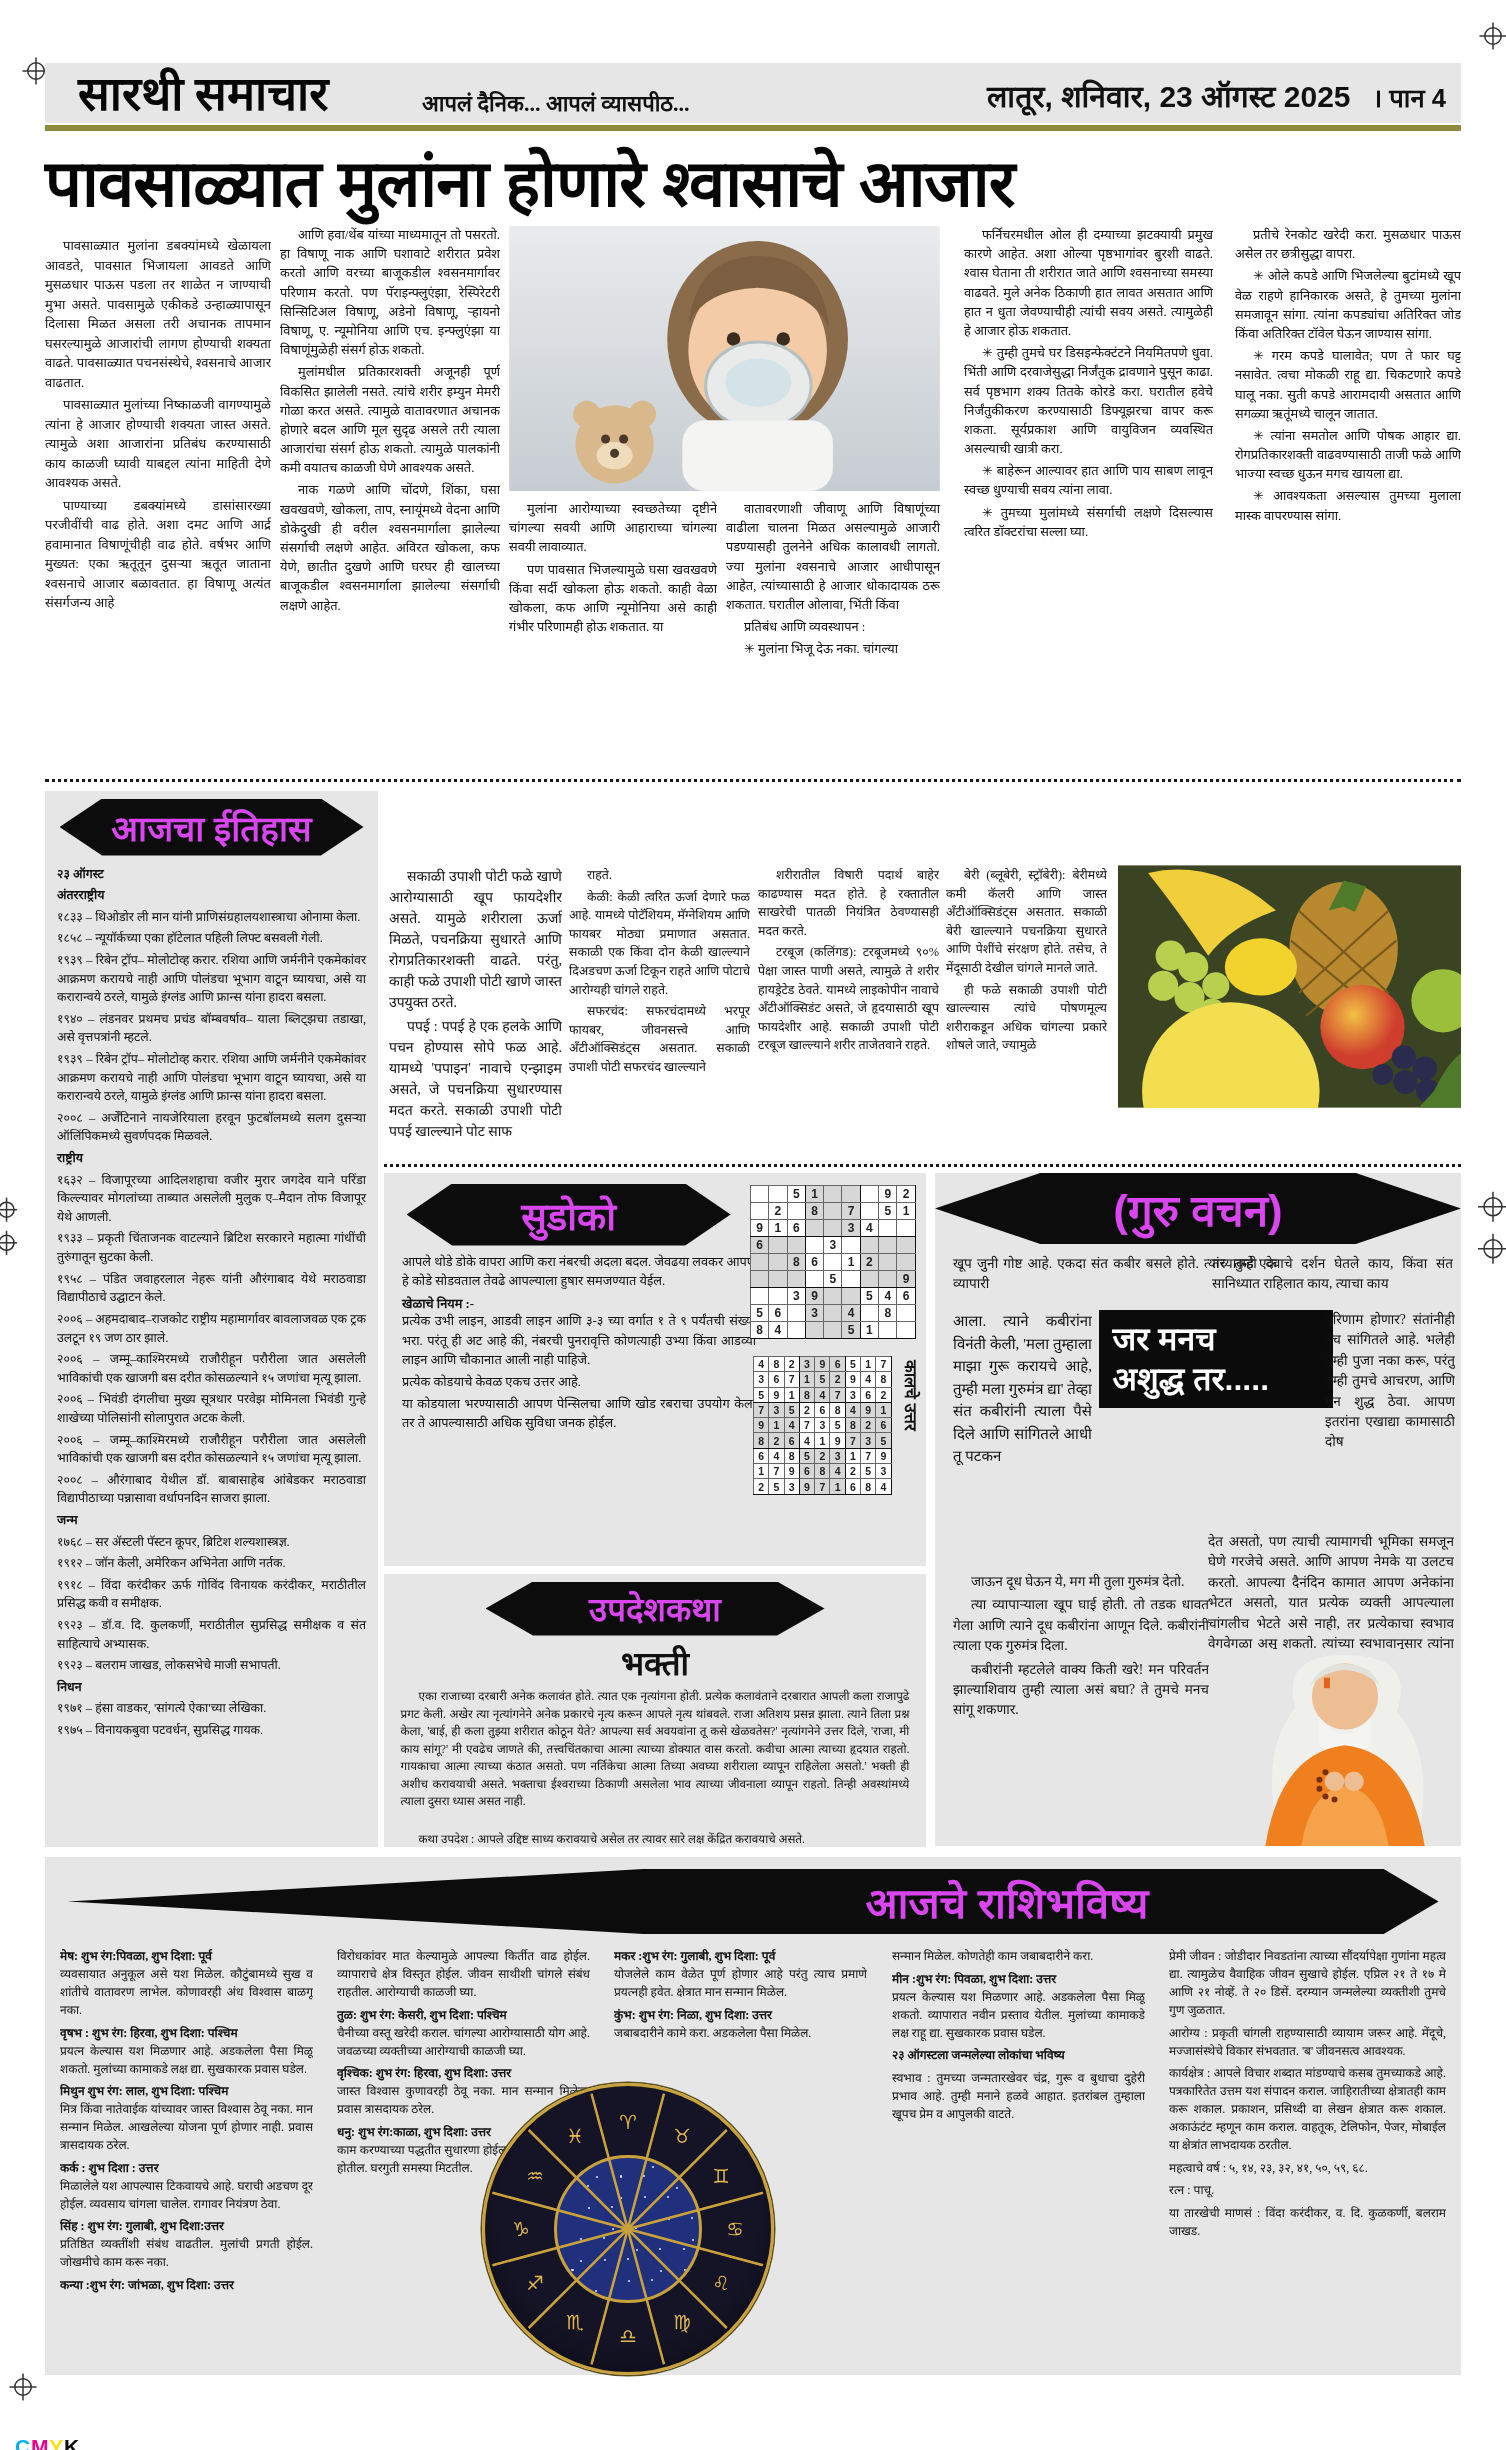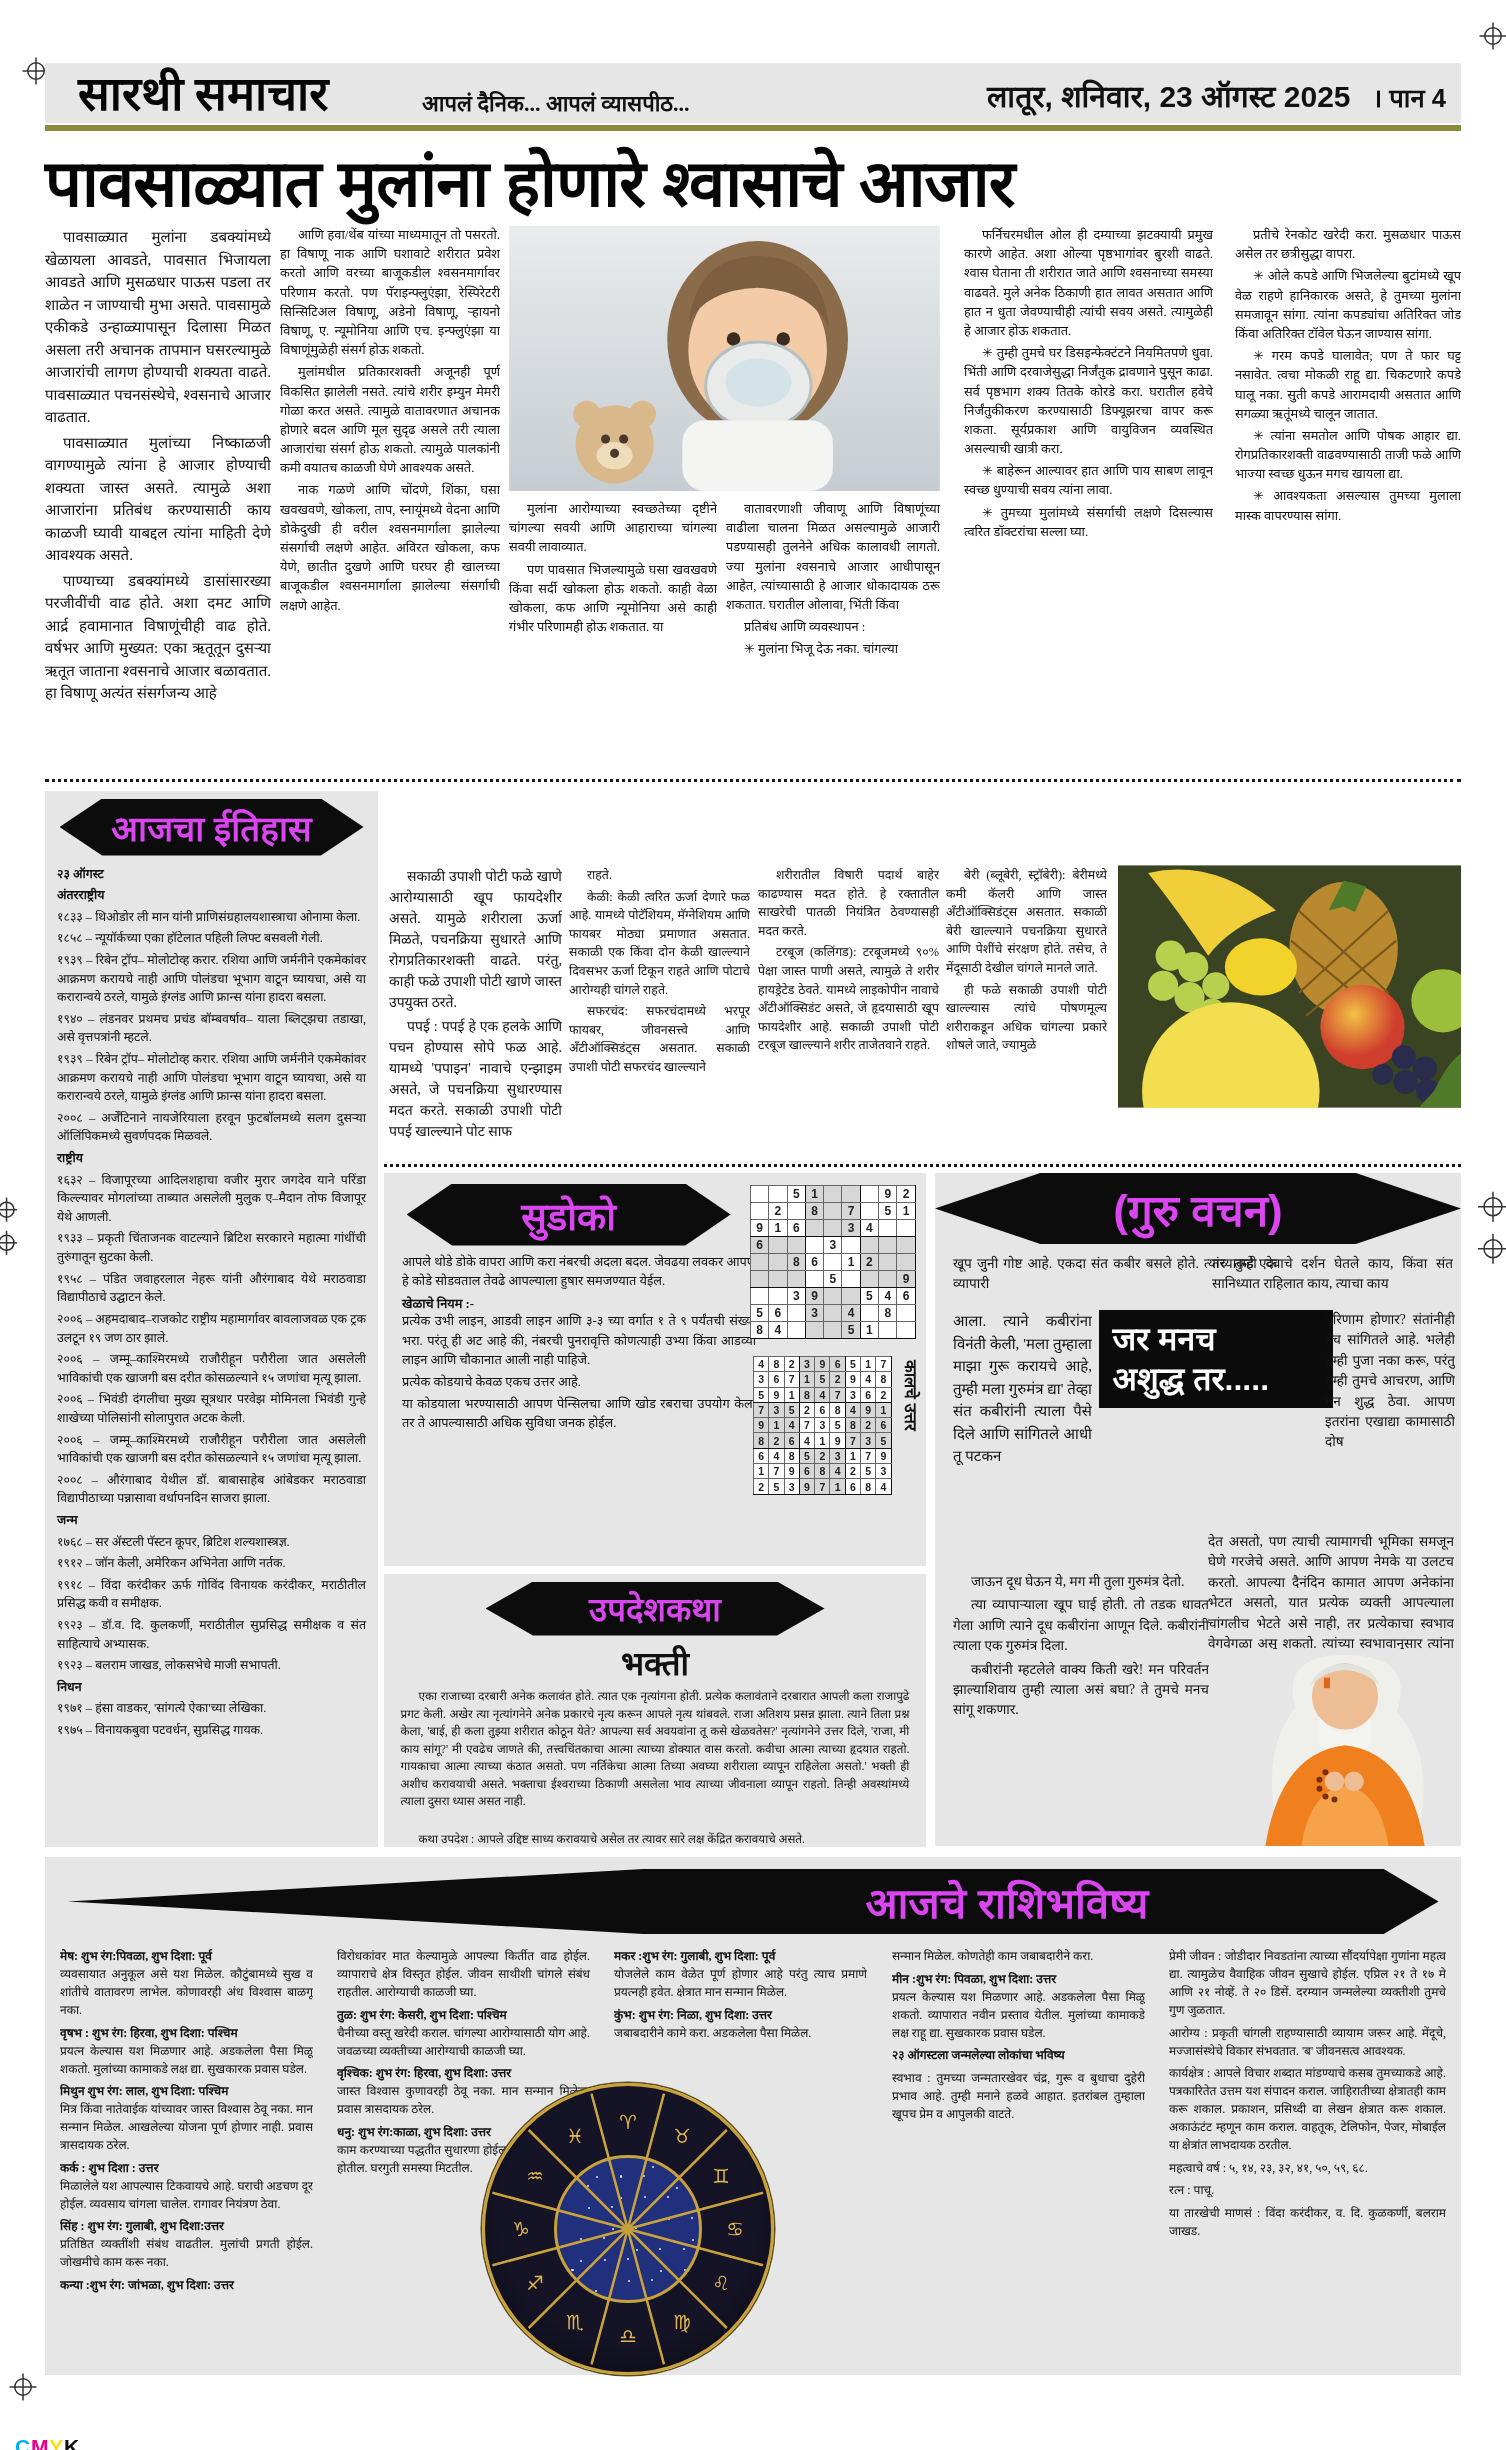--- a/index.html
+++ b/index.html
@@ -68,21 +68,21 @@
   <div class="abs" style="left:78px;top:60px;font-family:'Liberation Serif',serif;font-weight:900;font-size:47px;color:#050505">सारथी समाचार</div>
   <div class="abs" style="left:422px;top:87px;font-weight:700;font-size:22px">आपलं दैनिक... आपलं व्यासपीठ...</div>
   <div class="abs" style="left:851px;top:75px;width:595px;text-align:right;font-family:'Liberation Sans',sans-serif;font-weight:700;font-size:30px">
     <span>लातूर, शनिवार, 23 ऑगस्ट 2025</span>
     <span style="font-size:25.6px;margin-left:13.6px">। पान 4</span>
   </div>
 
   <div class="abs rule-gold" style="left:45px;top:125px;width:1416px;height:6px"></div>
   <div class="abs headline" style="left:45px;top:137px;width:1416px;font-size:65px;white-space:nowrap">पावसाळ्यात मुलांना होणारे श्वासाचे आजार</div>
 
-  <div class="abs jtext" style="left:45px;top:226px;width:226px;height:544px;font-size:15px">
+  <div class="abs jtext" style="left:45px;top:236px;width:226px;height:544px;font-size:13px">
       <p>पावसाळ्यात मुलांना डबक्यांमध्ये खेळायला आवडते, पावसात भिजायला आवडते आणि मुसळधार पाऊस पडला तर शाळेत न जाण्याची मुभा असते. पावसामुळे एकीकडे उन्हाळ्यापासून दिलासा मिळत असला तरी अचानक तापमान घसरल्यामुळे आजारांची लागण होण्याची शक्यता वाढते. पावसाळ्यात पचनसंस्थेचे, श्वसनाचे आजार वाढतात.</p>
       <p>पावसाळ्यात मुलांच्या निष्काळजी वागण्यामुळे त्यांना हे आजार होण्याची शक्यता जास्त असते. त्यामुळे अशा आजारांना प्रतिबंध करण्यासाठी काय काळजी घ्यावी याबद्दल त्यांना माहिती देणे आवश्यक असते.</p>
       <p>पाण्याच्या डबक्यांमध्ये डासांसारख्या परजीवींची वाढ होते. अशा दमट आणि आर्द्र हवामानात विषाणूंचीही वाढ होते. वर्षभर आणि मुख्यत: एका ऋतूतून दुसऱ्या ऋतूत जाताना श्वसनाचे आजार बळावतात. हा विषाणू अत्यंत संसर्गजन्य आहे</p>
     </div>
   <div class="abs jtext" style="left:280px;top:226px;width:220px;height:544px;font-size:12.8px">
       <p>आणि हवा/थेंब यांच्या माध्यमातून तो पसरतो. हा विषाणू नाक आणि घशावाटे शरीरात प्रवेश करतो आणि वरच्या बाजूकडील श्वसनमार्गावर परिणाम करतो. पण पॅराइन्फ्लुएंझा, रेस्पिरेटरी सिन्सिटिअल विषाणू, अडेनो विषाणू, ऱ्हायनो विषाणू, ए. न्यूमोनिया आणि एच. इन्फ्लुएंझा या विषाणूंमुळेही संसर्ग होऊ शकतो.</p>
       <p>मुलांमधील प्रतिकारशक्ती अजूनही पूर्ण विकसित झालेली नसते. त्यांचे शरीर इम्युन मेमरी गोळा करत असते. त्यामुळे वातावरणात अचानक होणारे बदल आणि मूल सुदृढ असले तरी त्याला आजारांचा संसर्ग होऊ शकतो. त्यामुळे पालकांनी कमी वयातच काळजी घेणे आवश्यक असते.</p>
       <p>नाक गळणे आणि चोंदणे, शिंका, घसा खवखवणे, खोकला, ताप, स्नायूंमध्ये वेदना आणि डोकेदुखी ही वरील श्वसनमार्गाला झालेल्या संसर्गाची लक्षणे आहेत. अविरत खोकला, कफ येणे, छातीत दुखणे आणि घरघर ही खालच्या बाजूकडील श्वसनमार्गाला झालेल्या संसर्गाची लक्षणे आहेत.</p>
     </div>
 
@@ -170,21 +170,21 @@
         <p class="ent">१९७५ – विनायकबुवा पटवर्धन, सुप्रसिद्ध गायक.</p>
       </div>
   </div>
 
   <div class="abs jtext" style="left:389px;top:866px;width:173px;height:295px;font-size:14px">
       <p>सकाळी उपाशी पोटी फळे खाणे आरोग्यासाठी खूप फायदेशीर असते. यामुळे शरीराला ऊर्जा मिळते, पचनक्रिया सुधारते आणि रोगप्रतिकारशक्ती वाढते. परंतु, काही फळे उपाशी पोटी खाणे जास्त उपयुक्त ठरते.</p>
       <p>पपई : पपई हे एक हलके आणि पचन होण्यास सोपे फळ आहे. यामध्ये 'पपाइन' नावाचे एन्झाइम असते, जे पचनक्रिया सुधारण्यास मदत करते. सकाळी उपाशी पोटी पपई खाल्ल्याने पोट साफ</p>
     </div>
   <div class="abs jtext" style="left:569px;top:866px;width:181px;height:295px;font-size:12.4px">
       <p>राहते.</p>
-      <p>केळी: केळी त्वरित ऊर्जा देणारे फळ आहे. यामध्ये पोटॅशियम, मॅग्नेशियम आणि फायबर मोठ्या प्रमाणात असतात. सकाळी एक किंवा दोन केळी खाल्ल्याने दिवसभर ऊर्जा टिकून राहते आणि पोटाचे आरोग्यही चांगले राहते.</p>
+      <p>केळी: केळी त्वरित ऊर्जा देणारे फळ आहे. यामध्ये पोटॅशियम, मॅग्नेशियम आणि फायबर मोठ्या प्रमाणात असतात. सकाळी एक किंवा दोन केळी खाल्ल्याने दिअडचण ऊर्जा टिकून राहते आणि पोटाचे आरोग्यही चांगले राहते.</p>
       <p>सफरचंद: सफरचंदामध्ये भरपूर फायबर, जीवनसत्त्वे आणि अँटीऑक्सिडंट्स असतात. सकाळी उपाशी पोटी सफरचंद खाल्ल्याने</p>
     </div>
   <div class="abs jtext" style="left:758px;top:866px;width:181px;height:295px;font-size:12.4px">
       <p>शरीरातील विषारी पदार्थ बाहेर काढण्यास मदत होते. हे रक्तातील साखरेची पातळी नियंत्रित ठेवण्यासही मदत करते.</p>
       <p>टरबूज (कलिंगड): टरबूजमध्ये ९०% पेक्षा जास्त पाणी असते, त्यामुळे ते शरीर हायड्रेटेड ठेवते. यामध्ये लाइकोपीन नावाचे अँटीऑक्सिडंट असते, जे हृदयासाठी खूप फायदेशीर आहे. सकाळी उपाशी पोटी टरबूज खाल्ल्याने शरीर ताजेतवाने राहते.</p>
     </div>
   <div class="abs jtext" style="left:946px;top:866px;width:161px;height:295px;font-size:12.4px">
       <p>बेरी (ब्लूबेरी, स्ट्रॉबेरी): बेरीमध्ये कमी कॅलरी आणि जास्त अँटीऑक्सिडंट्स असतात. सकाळी बेरी खाल्ल्याने पचनक्रिया सुधारते आणि पेशींचे संरक्षण होते. तसेच, ते मेंदूसाठी देखील चांगले मानले जाते.</p>
       <p>ही फळे सकाळी उपाशी पोटी खाल्ल्यास त्यांचे पोषणमूल्य शरीराकडून अधिक चांगल्या प्रकारे शोषले जाते, ज्यामुळे</p>
     </div>

